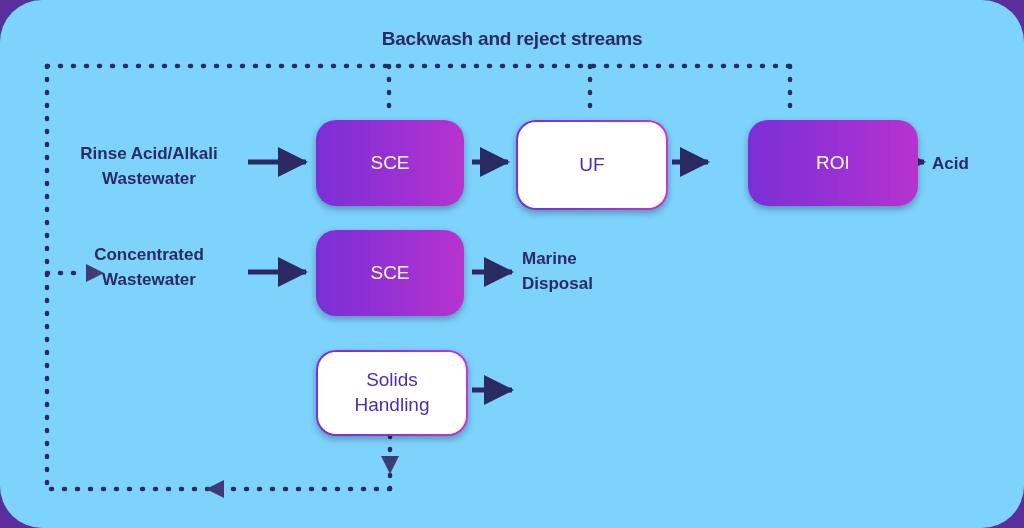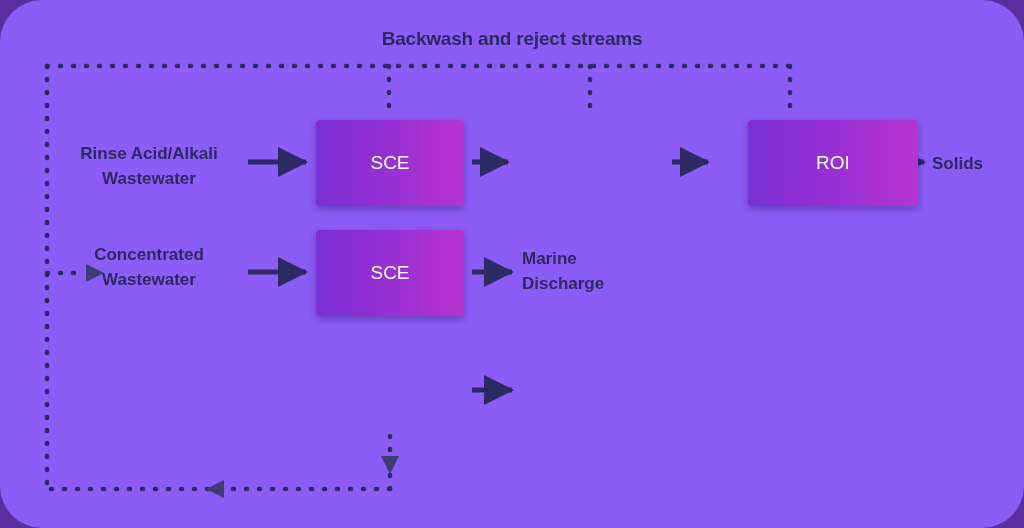--- a/index.html
+++ b/index.html
@@ -4,21 +4,21 @@
 <style>
   html, body {
     margin: 0;
     padding: 0;
     background: #5a2e9c;
   }
   #canvas {
     position: relative;
     width: 1024px;
     height: 528px;
-    background: #8b5cf6;
+    background: #7dd3fc;
     border-radius: 42px;
     overflow: hidden;
     font-family: "Liberation Sans", sans-serif;
   }
 
   
   .diagram-title {
     position: absolute;
     left: 0; right: 0;
     top: 28px;
@@ -34,21 +34,21 @@
     font-weight: bold;
     color: #2b2a63;
     line-height: 1.45;
   }
   .io-label.right-align { text-align: center; }
   .io-label.left-align  { text-align: left; }
 
   
   .node {
     position: absolute;
-    border-radius: 4px;
+    border-radius: 20px;
     display: flex;
     align-items: center;
     justify-content: center;
     text-align: center;
     font-size: 19px;
     line-height: 1.3;
     box-shadow: 0 3px 7px rgba(20,10,50,0.33);
   }
   .node.filled {
     background: linear-gradient(90deg, #7a2fd7 0%, #9430d4 45%, #b733ce 100%);
@@ -122,37 +122,44 @@
     <span style="white-space:pre-line">Rinse Acid/Alkali
 Wastewater</span>
   </div>
 
   <div class="io-label right-align" style="left:60px; top:243px; width:178px;">
     <span style="white-space:pre-line">Concentrated
 Wastewater</span>
   </div>
 
   <div class="io-label left-align" style="left:932px; top:152px; width:120px;">
-    <span style="white-space:pre-line">Solids</span>
+    <span style="white-space:pre-line">Acid</span>
   </div>
 
   <div class="io-label left-align" style="left:522px; top:247px; width:190px;">
     <span style="white-space:pre-line">Marine
-Discharge</span>
+Disposal</span>
   </div>
 
 
 
   <div class="node filled" style="left:316px; top:120px; width:148px; height:86px;">
     <span style="white-space:pre-line">SCE</span>
   </div>
 
+  <div class="node outlined" style="left:516px; top:120px; width:148px; height:86px;">
+    <span style="white-space:pre-line">UF</span>
+  </div>
 
   <div class="node filled" style="left:748px; top:120px; width:170px; height:86px;">
     <span style="white-space:pre-line">ROI</span>
   </div>
 
   <div class="node filled" style="left:316px; top:230px; width:148px; height:86px;">
     <span style="white-space:pre-line">SCE</span>
   </div>
 
+  <div class="node outlined" style="left:316px; top:350px; width:148px; height:82px;">
+    <span style="white-space:pre-line">Solids
+Handling</span>
+  </div>
 
 </div>
 
 </body></html>

